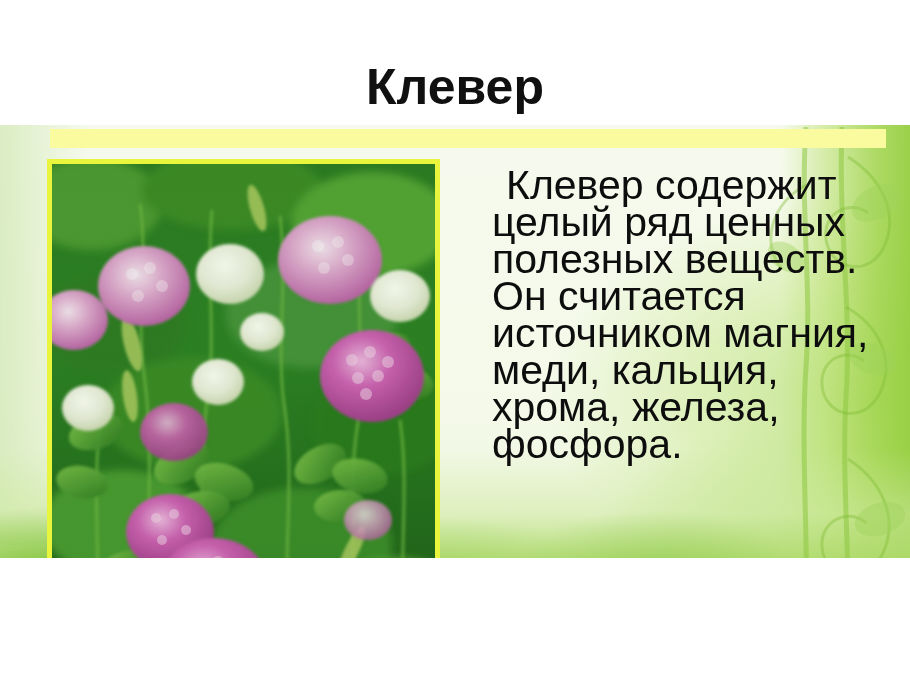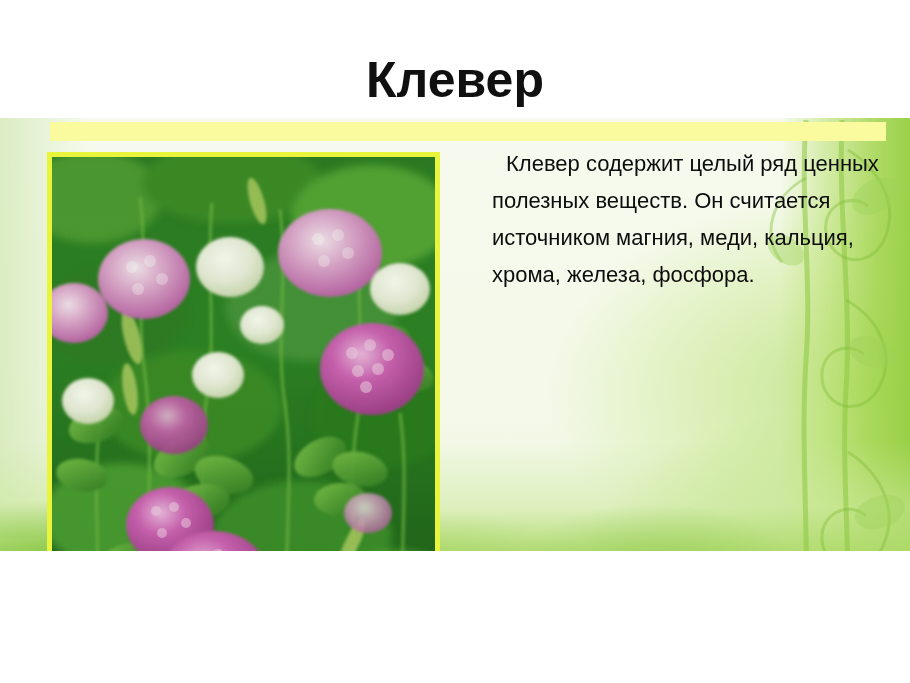--- a/index.html
+++ b/index.html
@@ -11,20 +11,21 @@
   body {
     font-family: "Liberation Sans", "DejaVu Sans", sans-serif;
   }
 
   .slide {
     position: relative;
     width: 910px;
     height: 551px;
     overflow: hidden;
     background: #ef4444;
+    margin-top: 7px;
   }
 
   
   .bg-base {
     position: absolute;
     inset: 0;
     background: #ffffff;
   }
 
   
@@ -123,23 +124,23 @@
   .photo-frame svg {
     display: block;
     width: 100%;
     height: 100%;
   }
 
   
   .body-text {
     position: absolute;
     left: 492px;
-    top: 145px;
+    top: 160px;
     width: 412px;
-    font-size: 22px;
+    font-size: 41px;
     line-height: 37px;
     color: #0d0d0d;
     font-weight: normal;
   }
   .body-text p {
     margin: 0;
     padding: 0;
   }
   .body-text p.indent {
     text-indent: 14px;

